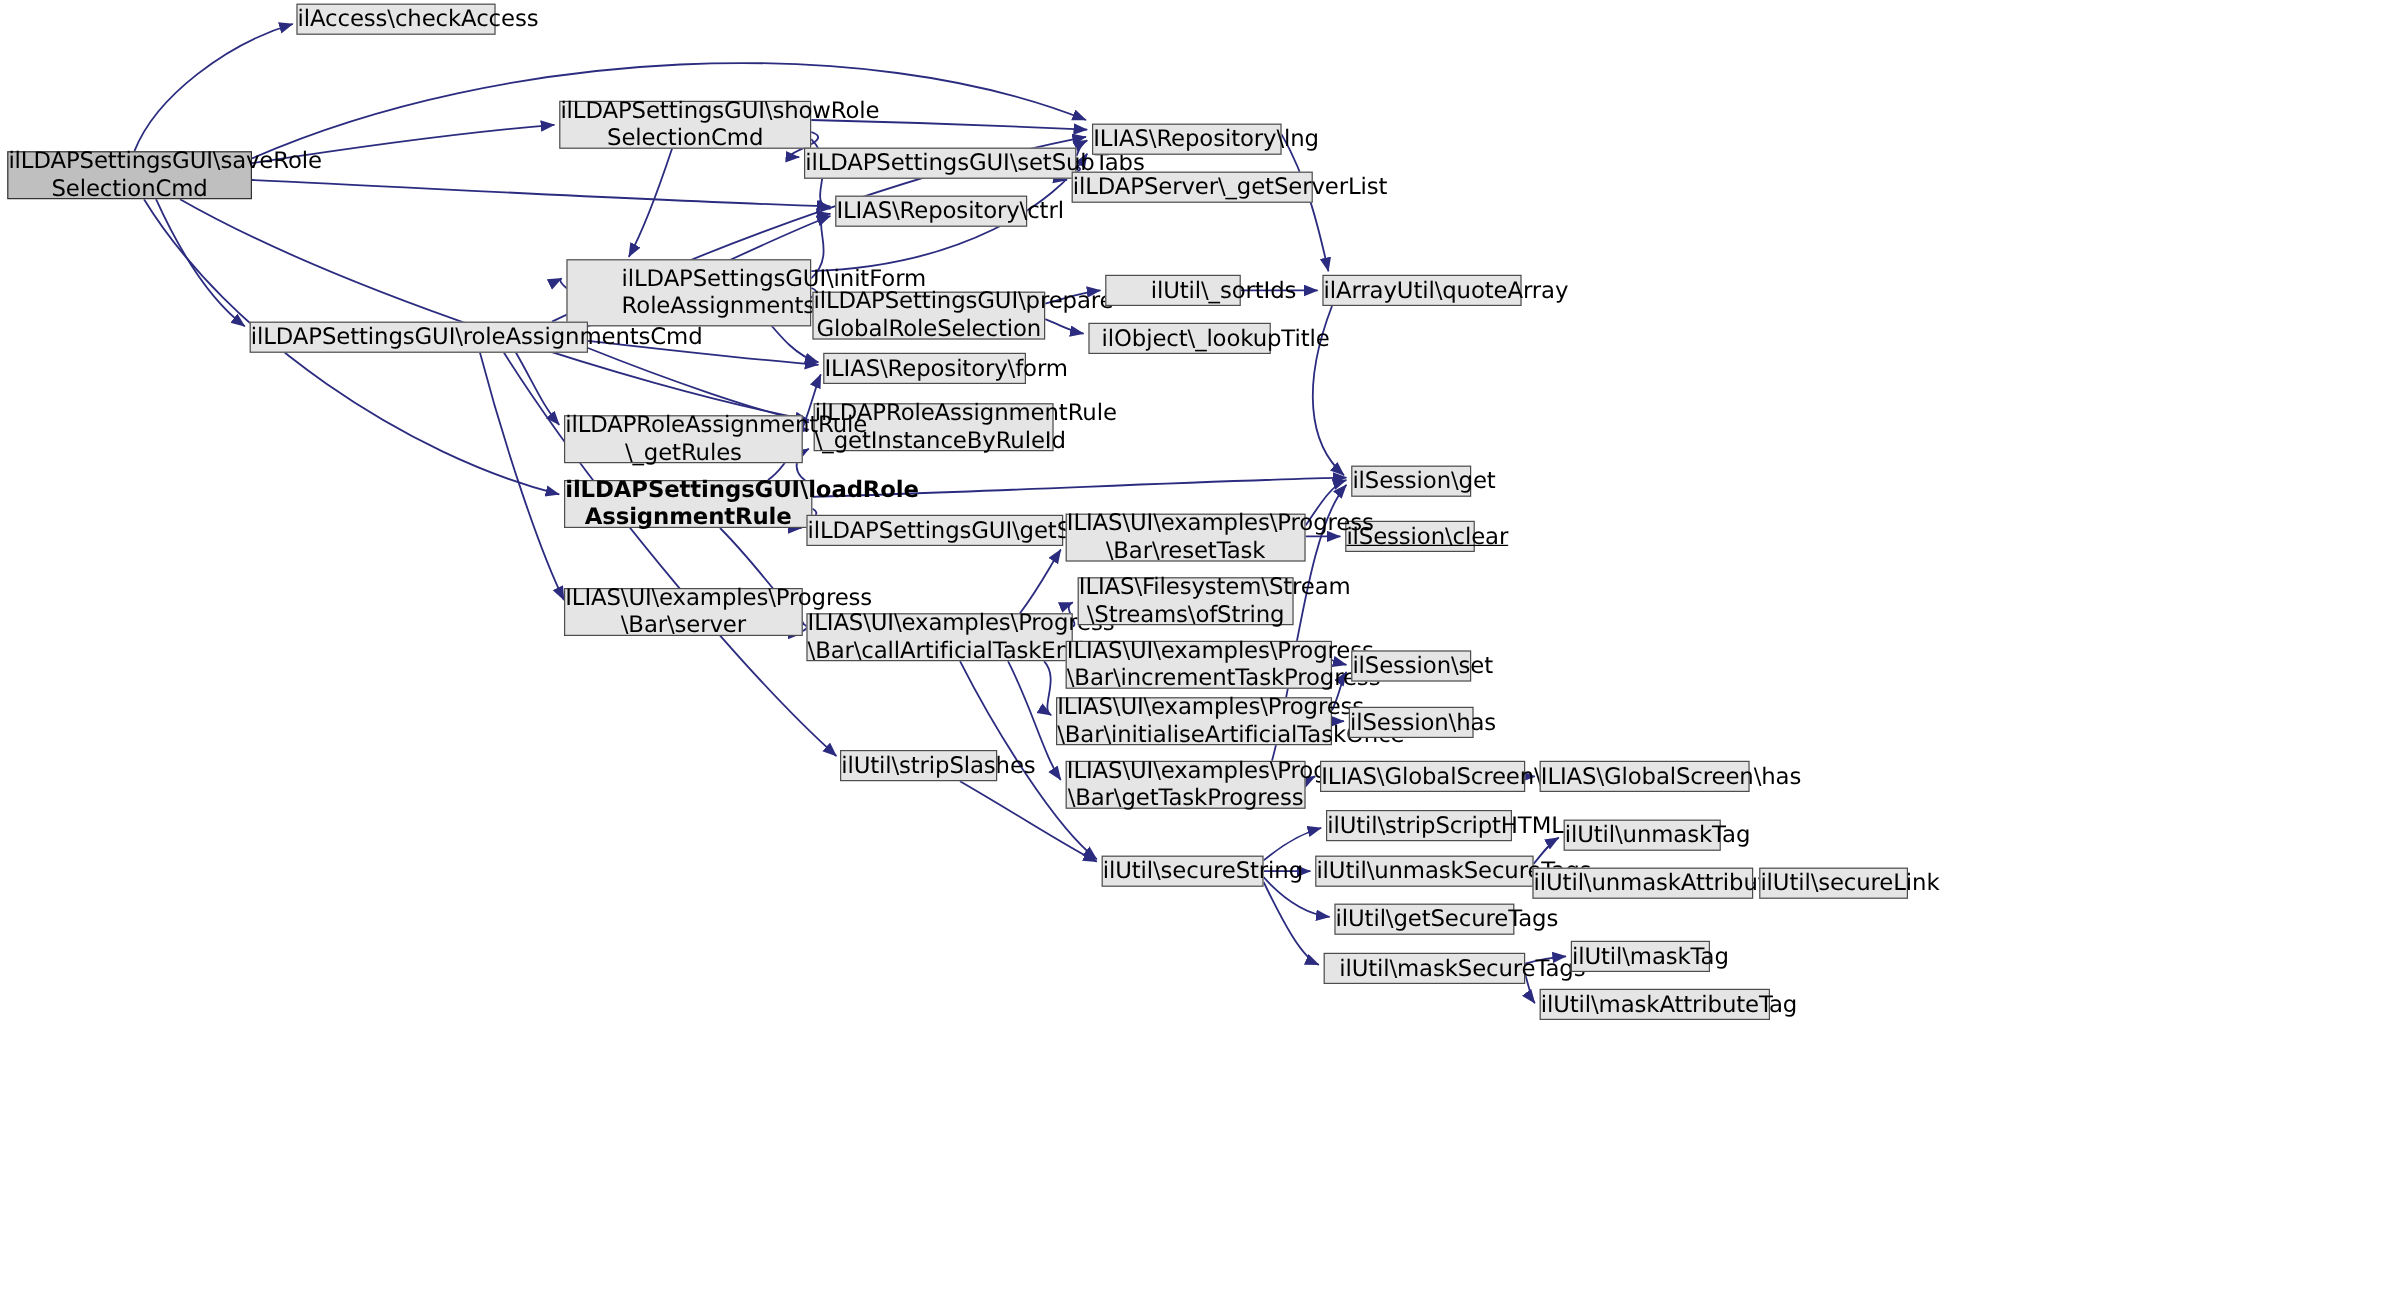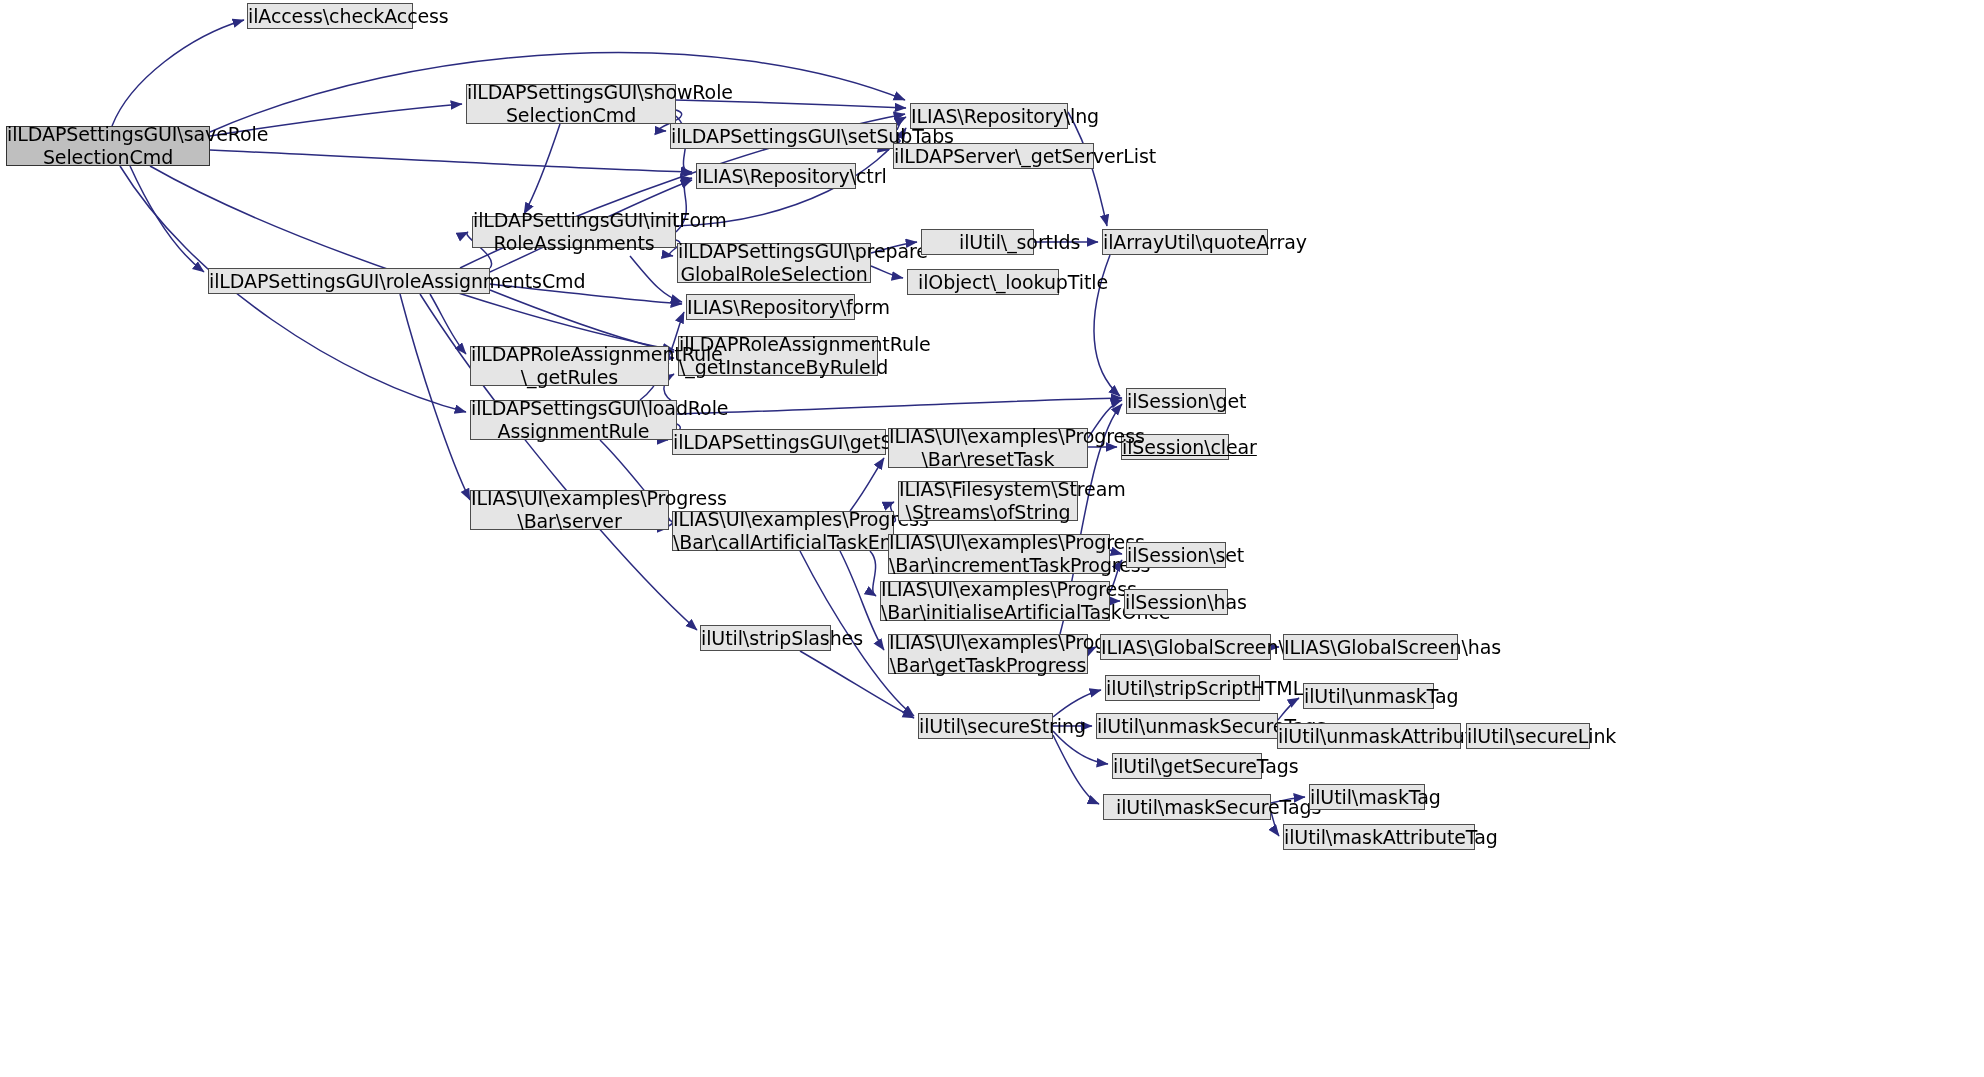--- a/index.html
+++ b/index.html
@@ -127,34 +127,34 @@
   <div id="node-group">
       <div class="node root" style="left: 6px; top: 126px; width: 204px; height: 40px;"><span class="node-label">ilLDAPSettingsGUI\saveRole
 SelectionCmd</span></div>
       <div class="node" style="left: 247px; top: 3px; width: 166px; height: 26px;"><span class="node-label">ilAccess\checkAccess</span></div>
       <div class="node" style="left: 466px; top: 84px; width: 210px; height: 40px;"><span class="node-label">ilLDAPSettingsGUI\showRole
 SelectionCmd</span></div>
       <div class="node" style="left: 670px; top: 123px; width: 227px; height: 26px;"><span class="node-label">ilLDAPSettingsGUI\setSubTabs</span></div>
       <div class="node" style="left: 696px; top: 163px; width: 160px; height: 26px;"><span class="node-label">ILIAS\Repository\ctrl</span></div>
       <div class="node" style="left: 910px; top: 103px; width: 158px; height: 26px;"><span class="node-label">ILIAS\Repository\lng</span></div>
       <div class="node" style="left: 893px; top: 143px; width: 201px; height: 26px;"><span class="node-label">ilLDAPServer\_getServerList</span></div>
-      <div class="node" style="left: 472px; top: 216px; width: 204px; height: 32px;"><span class="node-label">ilLDAPSettingsGUI\initForm
+      <div class="node" style="left: 472px; top: 216px; width: 204px; height: 56px; padding-left: 45px;"><span class="node-label">ilLDAPSettingsGUI\initForm
 RoleAssignments</span></div>
       <div class="node" style="left: 208px; top: 268px; width: 282px; height: 26px;"><span class="node-label">ilLDAPSettingsGUI\roleAssignmentsCmd</span></div>
       <div class="node" style="left: 677px; top: 243px; width: 194px; height: 40px;"><span class="node-label">ilLDAPSettingsGUI\prepare
 GlobalRoleSelection</span></div>
       <div class="node" style="left: 921px; top: 229px; width: 113px; height: 26px; padding-left: 37px;"><span class="node-label">ilUtil\_sortIds</span></div>
       <div class="node" style="left: 907px; top: 269px; width: 152px; height: 26px; padding-left: 10px;"><span class="node-label">ilObject\_lookupTitle</span></div>
       <div class="node" style="left: 1102px; top: 229px; width: 166px; height: 26px;"><span class="node-label">ilArrayUtil\quoteArray</span></div>
       <div class="node" style="left: 686px; top: 294px; width: 169px; height: 26px;"><span class="node-label">ILIAS\Repository\form</span></div>
       <div class="node" style="left: 678px; top: 336px; width: 200px; height: 40px;"><span class="node-label">ilLDAPRoleAssignmentRule
 \_getInstanceByRuleId</span></div>
       <div class="node" style="left: 470px; top: 346px; width: 199px; height: 40px;"><span class="node-label">ilLDAPRoleAssignmentRule
 \_getRules</span></div>
-      <div class="node" style="left: 470px; top: 400px; width: 207px; height: 40px;"><span class="node-label">ilLDAPSettingsGUI\loadRole
+      <div class="node" style="left: 470px; top: 400px; width: 207px; height: 40px; font-weight: bold;"><span class="node-label">ilLDAPSettingsGUI\loadRole
 AssignmentRule</span></div>
       <div class="node" style="left: 672px; top: 429px; width: 214px; height: 26px;"><span class="node-label">ilLDAPSettingsGUI\getServer</span></div>
       <div class="node" style="left: 1126px; top: 388px; width: 100px; height: 26px;"><span class="node-label">ilSession\get</span></div>
       <div class="node" style="left: 1121px; top: 434px; width: 108px; height: 26px; text-decoration: underline;"><span class="node-label">ilSession\clear</span></div>
       <div class="node" style="left: 470px; top: 490px; width: 199px; height: 40px;"><span class="node-label">ILIAS\UI\examples\Progress
 \Bar\server</span></div>
       <div class="node" style="left: 672px; top: 511px; width: 222px; height: 40px;"><span class="node-label">ILIAS\UI\examples\Progress
 \Bar\callArtificialTaskEndpoint</span></div>
       <div class="node" style="left: 888px; top: 428px; width: 200px; height: 40px;"><span class="node-label">ILIAS\UI\examples\Progress
 \Bar\resetTask</span></div>

